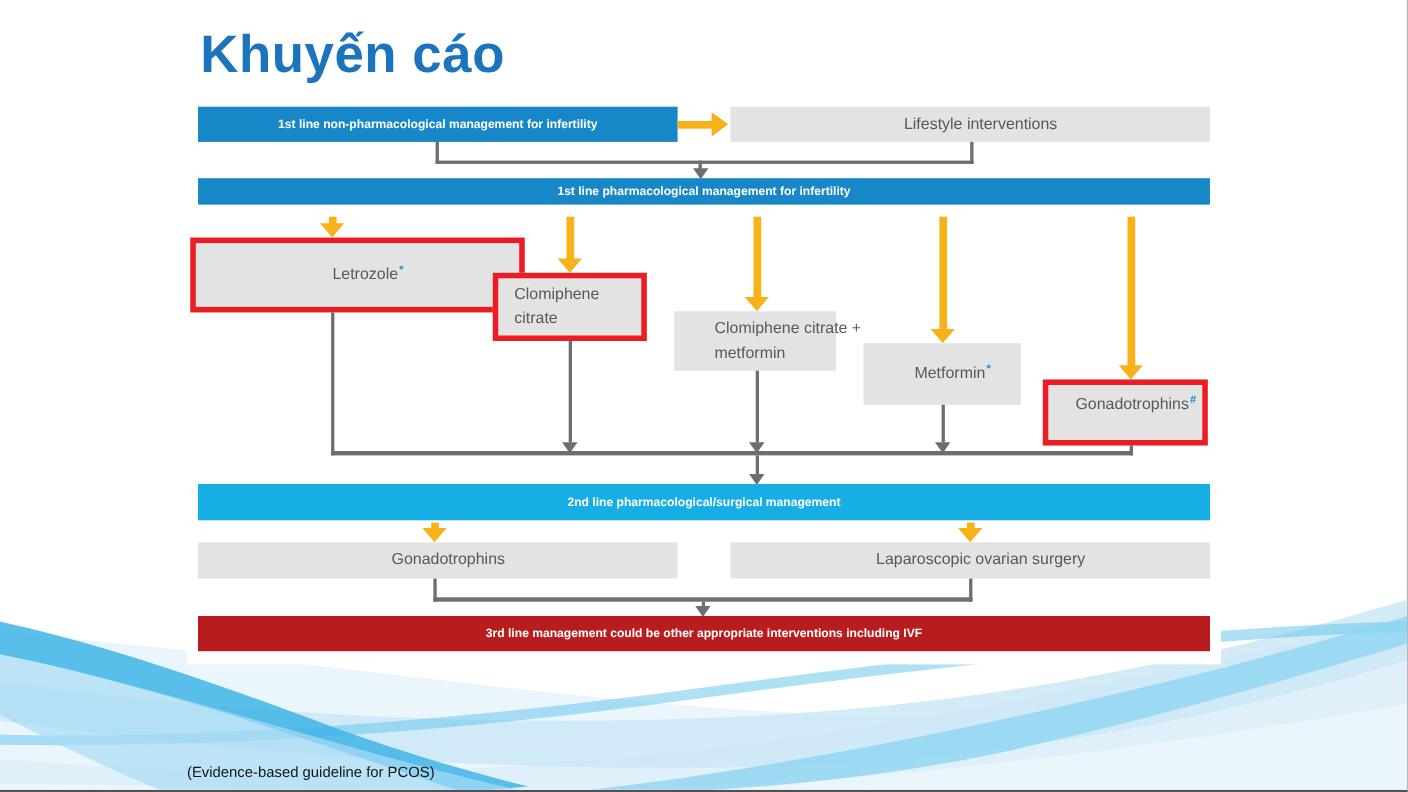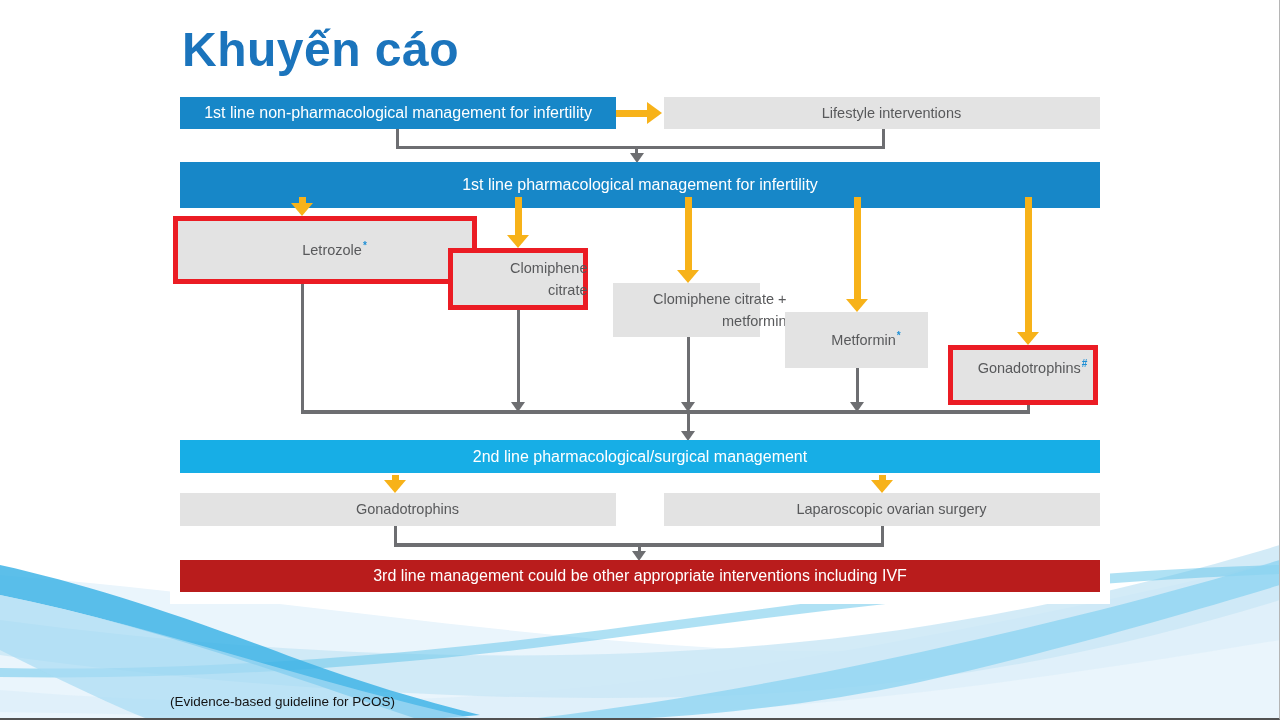--- a/index.html
+++ b/index.html
@@ -6,27 +6,27 @@
   html,body { width:1280px; height:720px; overflow:hidden; }
   body { font-family:"Liberation Sans", sans-serif; background:#ffffff; }
   .slide { position:relative; width:1280px; height:720px; background:#ffffff;
            border-right:1px solid #b5b5b5; border-bottom:2px solid #515151; overflow:hidden; }
   .waves { position:absolute; left:0; top:0; width:1280px; height:720px; }
   .card  { position:absolute; left:170px; top:84px; width:940px; height:520px; background:#ffffff; }
   .title { position:absolute; left:182px; top:22px; font-size:48px; color:#1B74BC; letter-spacing:0.5px; }
   .footnote { position:absolute; left:170px; top:694px; font-size:13.5px; color:#141414; }
 
   .bluebar { position:absolute; display:flex; align-items:center; justify-content:center;
-             color:#ffffff; font-weight:400; font-size:16px; text-align:right; }
+             color:#ffffff; font-weight:700; font-size:11px; text-align:right; }
   .bg-dark  { background:#1787C8; }
   .bg-mid   { background:#17AEE6; }
   .bg-light { background:#b91c1c; }
 
   .graybox { position:absolute; display:flex; flex-direction:column; align-items:center; justify-content:center;
-             background:#E3E3E3; color:#58595B; font-size:14.5px; text-align:right; line-height:1.55;padding-left:19px; }
+             background:#E3E3E3; color:#58595B; font-size:14.5px; text-align:left; line-height:1.55;padding-left:19px; }
   .redframe { border:5px solid #EB1C24; }
   .sup { font-size:10px; vertical-align:super; color:#1E8FD5; font-weight:700; margin-left:1px; }
 
   .yshaft { position:absolute; width:7px; background:#F7B219; }
   .tri-down-y { position:absolute; width:0; height:0;
                 border-left:11px solid transparent; border-right:11px solid transparent;
                 border-top:13px solid #F7B219; }
   .yshaft-h { position:absolute; height:7px; background:#F7B219; }
   .tri-right-y { position:absolute; width:0; height:0;
                  border-top:11px solid transparent; border-bottom:11px solid transparent;
@@ -62,21 +62,21 @@
   <div class="yshaft-h" style="left:616px;top:110px;width:32px;"></div>
   <div class="tri-right-y" style="left:647px;top:102px;"></div>
   <div class="graybox" style="left:664px;top:97px;width:436px;height:32px;">Lifestyle interventions</div>
 
   <div class="gline-v" style="left:396px;top:129px;height:20px;"></div>
   <div class="gline-h" style="left:396px;top:146px;width:489px;"></div>
   <div class="gline-v" style="left:882px;top:129px;height:20px;"></div>
   <div class="gline-v" style="left:635px;top:146px;height:8px;"></div>
   <div class="tri-down-g" style="left:630px;top:153px;"></div>
 
-  <div class="bluebar bg-dark" style="left:180px;top:162px;width:920px;height:46px;">1st line pharmacological management for infertility</div>
+  <div class="bluebar bg-dark" style="left:180px;top:162px;width:920px;height:24px;">1st line pharmacological management for infertility</div>
 
   <div class="yshaft" style="left:299px;top:197px;height:7px;"></div>
   <div class="tri-down-y" style="left:291px;top:203px;"></div>
   <div class="yshaft" style="left:515px;top:197px;height:39px;"></div>
   <div class="tri-down-y" style="left:507px;top:235px;"></div>
   <div class="yshaft" style="left:685px;top:197px;height:74px;"></div>
   <div class="tri-down-y" style="left:677px;top:270px;"></div>
   <div class="yshaft" style="left:854px;top:197px;height:103px;"></div>
   <div class="tri-down-y" style="left:846px;top:299px;"></div>
   <div class="yshaft" style="left:1025px;top:197px;height:136px;"></div>

